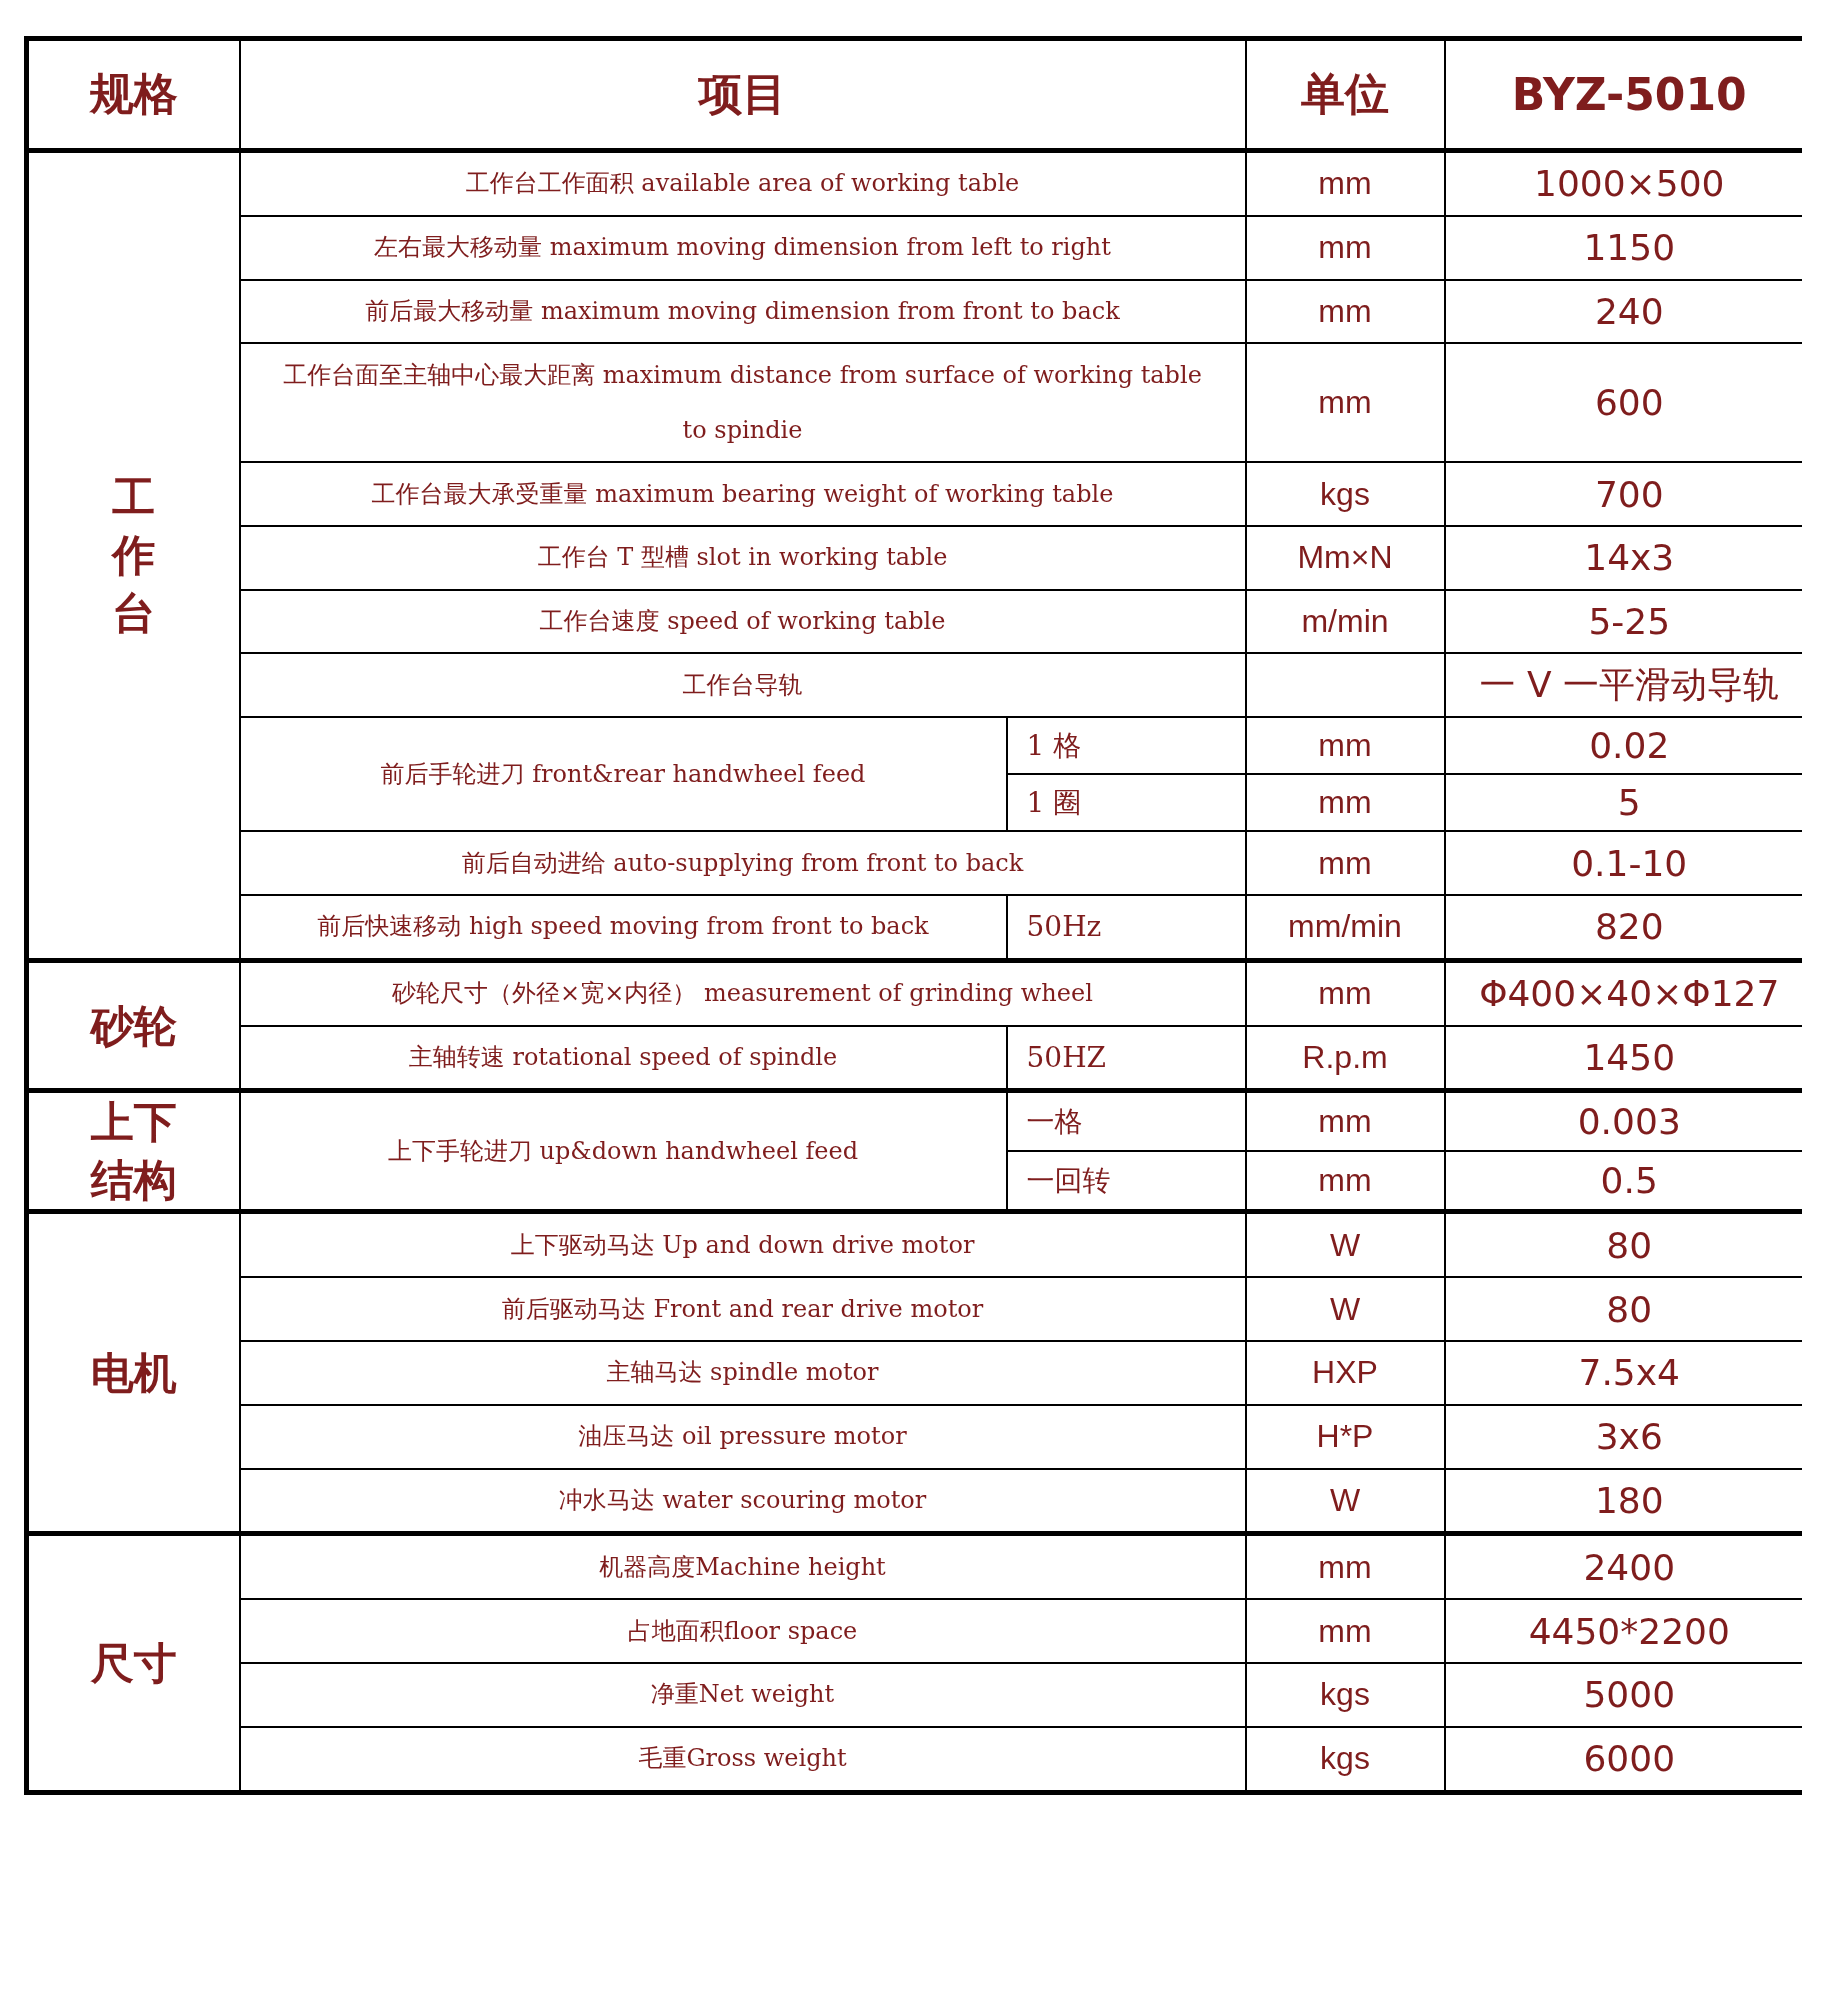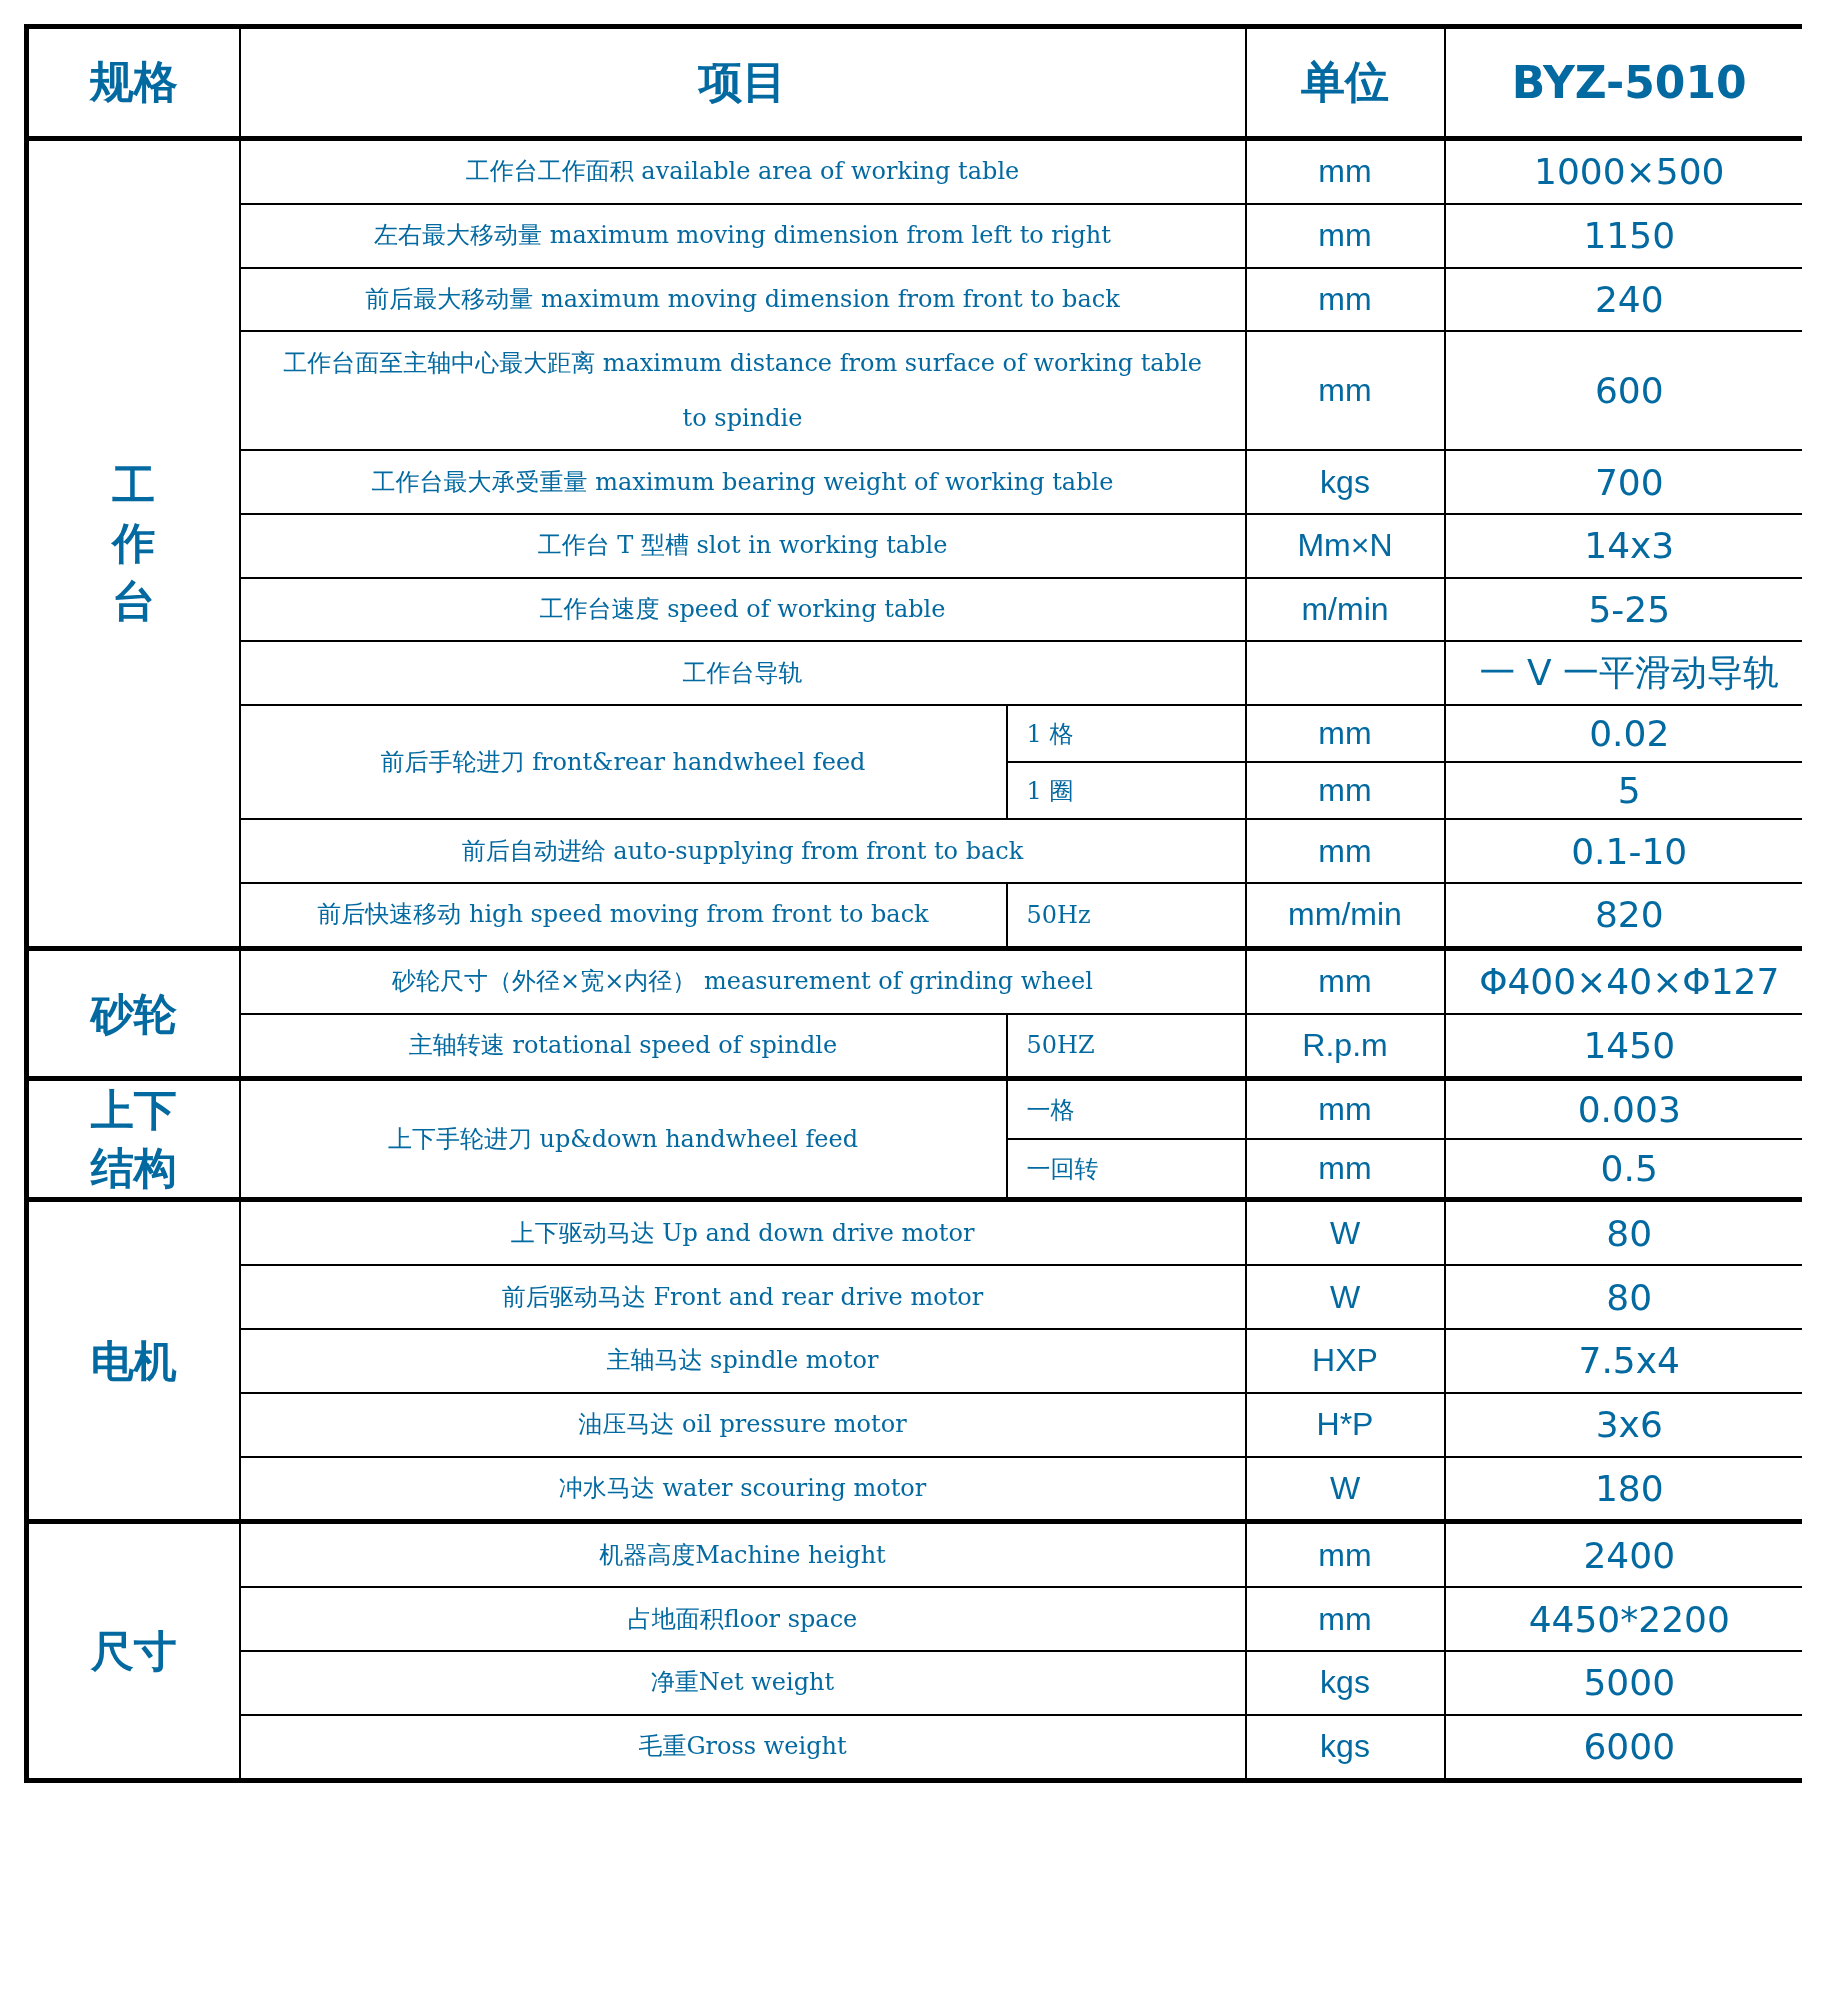--- a/index.html
+++ b/index.html
@@ -1,18 +1,18 @@
 <!DOCTYPE html>
 <html style="font-size:13.6px"><head>
 <meta charset="utf-8">
 <style>
   html,body{margin:0;padding:0;background:#ffffff;}
   .page{
-    width:1802px;height:2010px;background:#ffffff;color:#0369a1;
-    box-sizing:border-box;padding:24px 24px 0 24px;overflow:hidden;
+    width:1802px;height:2010px;background:#ffffff;color:#7f1d1d;
+    box-sizing:border-box;padding:36px 24px 0 24px;overflow:hidden;
     font-family:"Liberation Serif",serif;
   }
   table.spec-table{
     width:1790px;border-collapse:collapse;table-layout:fixed;
     border:5.1px solid #000;
   }
   col.c-spec{width:213px;}
   col.c-item{width:767px;}
   col.c-sub{width:239px;}
   col.c-unit{width:199px;}
@@ -31,21 +31,21 @@
     font-weight:bold;font-size:43px;text-align:center;line-height:1.35;
     padding:0 3.4px;
   }
   td.item{
     font-family:"DejaVu Serif","Liberation Serif",serif;
     font-size:24px;line-height:55px;text-align:center;
     padding:3.4px 27px;word-wrap:break-word;
   }
   td.sub{
     font-family:"DejaVu Serif","Liberation Serif",serif;
-    font-size:24px;text-align:left;padding:1.7px 19px;
+    font-size:28px;text-align:left;padding:1.7px 19px;
   }
   td.unit{
     font-family:Liberation Sans, sans-serif;
     font-size:32px;text-align:center;padding:1.7px 5.1px;
   }
   td.value{
     font-family:"DejaVu Sans","Liberation Sans",sans-serif;
     font-size:36px;text-align:center;padding:1.7px 6.8px;
   }
 </style>

